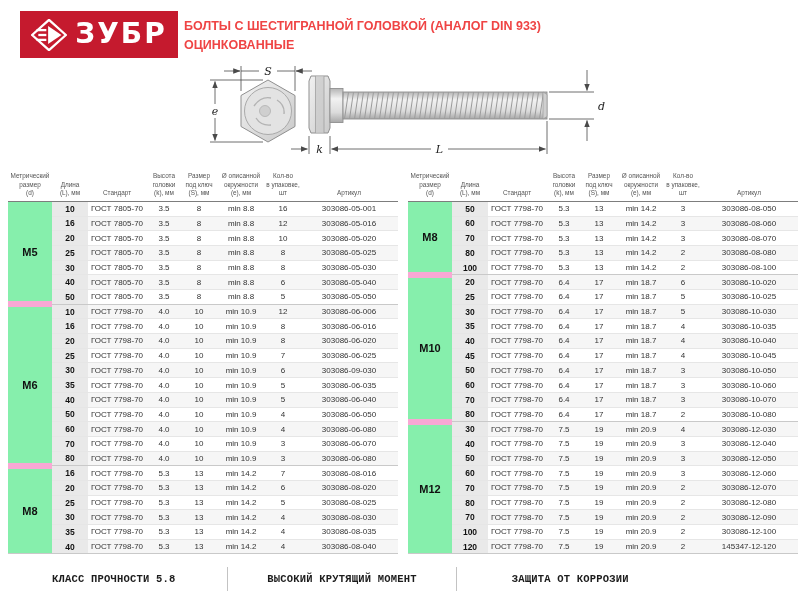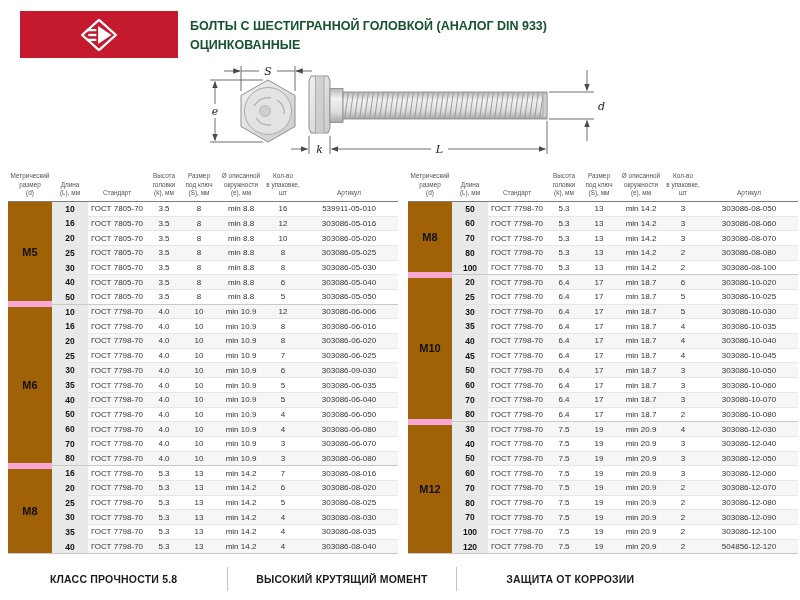--- a/index.html
+++ b/index.html
@@ -5,67 +5,68 @@
   html,body{margin:0;padding:0;background:#fff;}
   body{width:800px;height:600px;position:relative;overflow:hidden;
        font-family:"Liberation Sans",sans-serif;color:#222;}
 
   
   .logo{position:absolute;left:20px;top:11px;width:158px;height:47px;
         background:var(--brand-red,#c51a2e);display:flex;align-items:center;
         justify-content:center;gap:8px;}
   .logo-text{color:#fff;font-weight:bold;font-size:28px;letter-spacing:2px;
         font-family:"DejaVu Sans",sans-serif;line-height:1;padding-bottom:2px;}
-  .title{position:absolute;left:190px;top:17px;font-weight:bold;font-size:12.5px;
-        color:#14532d;line-height:1.55;}
+  .title{position:absolute;left:184px;top:17px;font-weight:bold;font-size:12.5px;
+        color:#ef4444;line-height:1.55;}
 
   
   .diagram{position:absolute;left:182px;top:54px;}
   .dim-label{font-family:"DejaVu Serif",serif;font-style:italic;font-size:11px;fill:#222;}
   .dim{stroke:#4a4a4a;stroke-width:0.8;fill:none;}
 
   
   .table-wrap{position:absolute;top:172px;width:390px;}
   .table-wrap.left{left:8px;}
   .table-wrap.right{left:408px;}
   table{width:100%;border-collapse:collapse;table-layout:fixed;
         border-bottom:1px solid #c9c9c9;}
   th{font-size:6.4px;font-weight:normal;color:#555;text-align:center;
      vertical-align:bottom;padding:0 0 3px 0;white-space:pre-line;line-height:1.35;
      border-bottom:1px solid #7d7d7d;}
   td{font-size:8px;color:#333;text-align:center;height:13.7px;padding:0;
      border-top:1px solid #e6e6e6;}
   tbody tr:first-child td{border-top:none;}
   tr.group-start td{border-top:1px solid #c9c9c9;}
   td.c0{font-weight:bold;background:#e9e9e9;font-size:8.5px;color:#111;}
-  td.metric{font-weight:bold;font-size:11px;color:#111;background:#a16207;border-top:none;
+  td.metric{font-weight:bold;font-size:11px;color:#111;background:#86efac;border-top:none;
      vertical-align:middle;}
   tr.group-start td.metric{border-top:6px solid #f9a8d4;}
   tr.alt td.c1,tr.alt td.c2,tr.alt td.c3,tr.alt td.c4,tr.alt td.c5,tr.alt td.c6{background:#f6f6f6;}
 
   
   footer{position:absolute;left:0;top:562px;width:684px;height:34px;
-         display:flex;align-items:center;}
+         display:flex;align-items:center;font-family:Liberation Mono, monospace;}
   .fitem{flex:1;text-align:center;font-weight:bold;font-size:10.5px;color:#1c1c1c;
          letter-spacing:0.2px;}
   .fsep{width:1px;height:24px;background:#c3c3c3;}
 </style>
 </head>
 <body>
 
 <div>
 
   <div class="logo">
     <svg width="36" height="32" viewBox="0 0 40 36">
       <polygon points="20,1 39,18 20,35 1,18" fill="none" stroke="#fff" stroke-width="2.6" stroke-linejoin="round"></polygon>
       <line x1="6" y1="12.5" x2="17" y2="12.5" stroke="#fff" stroke-width="2.6"></line>
       <line x1="8" y1="18" x2="17" y2="18" stroke="#fff" stroke-width="2.6"></line>
       <line x1="6" y1="23.5" x2="17" y2="23.5" stroke="#fff" stroke-width="2.6"></line>
       <polygon points="19,8 34,18 19,28" fill="#fff"></polygon>
     </svg>
+    <span class="logo-text">ЗУБР</span>
   </div>
   <div class="title">
     <div>БОЛТЫ С ШЕСТИГРАННОЙ ГОЛОВКОЙ (АНАЛОГ DIN 933)</div>
     <div>ОЦИНКОВАННЫЕ</div>
   </div>
 
   <svg class="diagram" width="440" height="118" viewBox="0 0 440 118">
     <defs>
       <marker id="arr" markerWidth="9" markerHeight="7" refX="8.5" refY="3.5" orient="auto">
         <path d="M0,0 L9,3.5 L0,7 z" fill="#4a4a4a"></path>
@@ -175,21 +176,21 @@
         </thead>
         <tbody>
           <tr>
             <td rowspan="7" class="metric">M5</td>
             <td class="c0">10</td>
             <td class="c1">ГОСТ 7805-70</td>
             <td class="c2">3.5</td>
             <td class="c3">8</td>
             <td class="c4">min 8.8</td>
             <td class="c5">16</td>
-            <td class="c6">539911-05-010</td>
+            <td class="c6">303086-05-001</td>
           </tr>
           <tr class="alt">
             <td class="c0">16</td>
             <td class="c1">ГОСТ 7805-70</td>
             <td class="c2">3.5</td>
             <td class="c3">8</td>
             <td class="c4">min 8.8</td>
             <td class="c5">12</td>
             <td class="c6">303086-05-016</td>
           </tr>
@@ -642,21 +643,21 @@
             <td class="c5">2</td>
             <td class="c6">303086-12-100</td>
           </tr>
           <tr class="alt">
             <td class="c0">120</td>
             <td class="c1">ГОСТ 7798-70</td>
             <td class="c2">7.5</td>
             <td class="c3">19</td>
             <td class="c4">min 20.9</td>
             <td class="c5">2</td>
-            <td class="c6">504856-12-120</td>
+            <td class="c6">145347-12-120</td>
           </tr>
         </tbody>
       </table>
     </div>
 
   <footer>
     <div class="fitem">КЛАСС ПРОЧНОСТИ 5.8</div>
     <div class="fsep"></div>
     <div class="fitem">ВЫСОКИЙ КРУТЯЩИЙ МОМЕНТ</div>
     <div class="fsep"></div>

